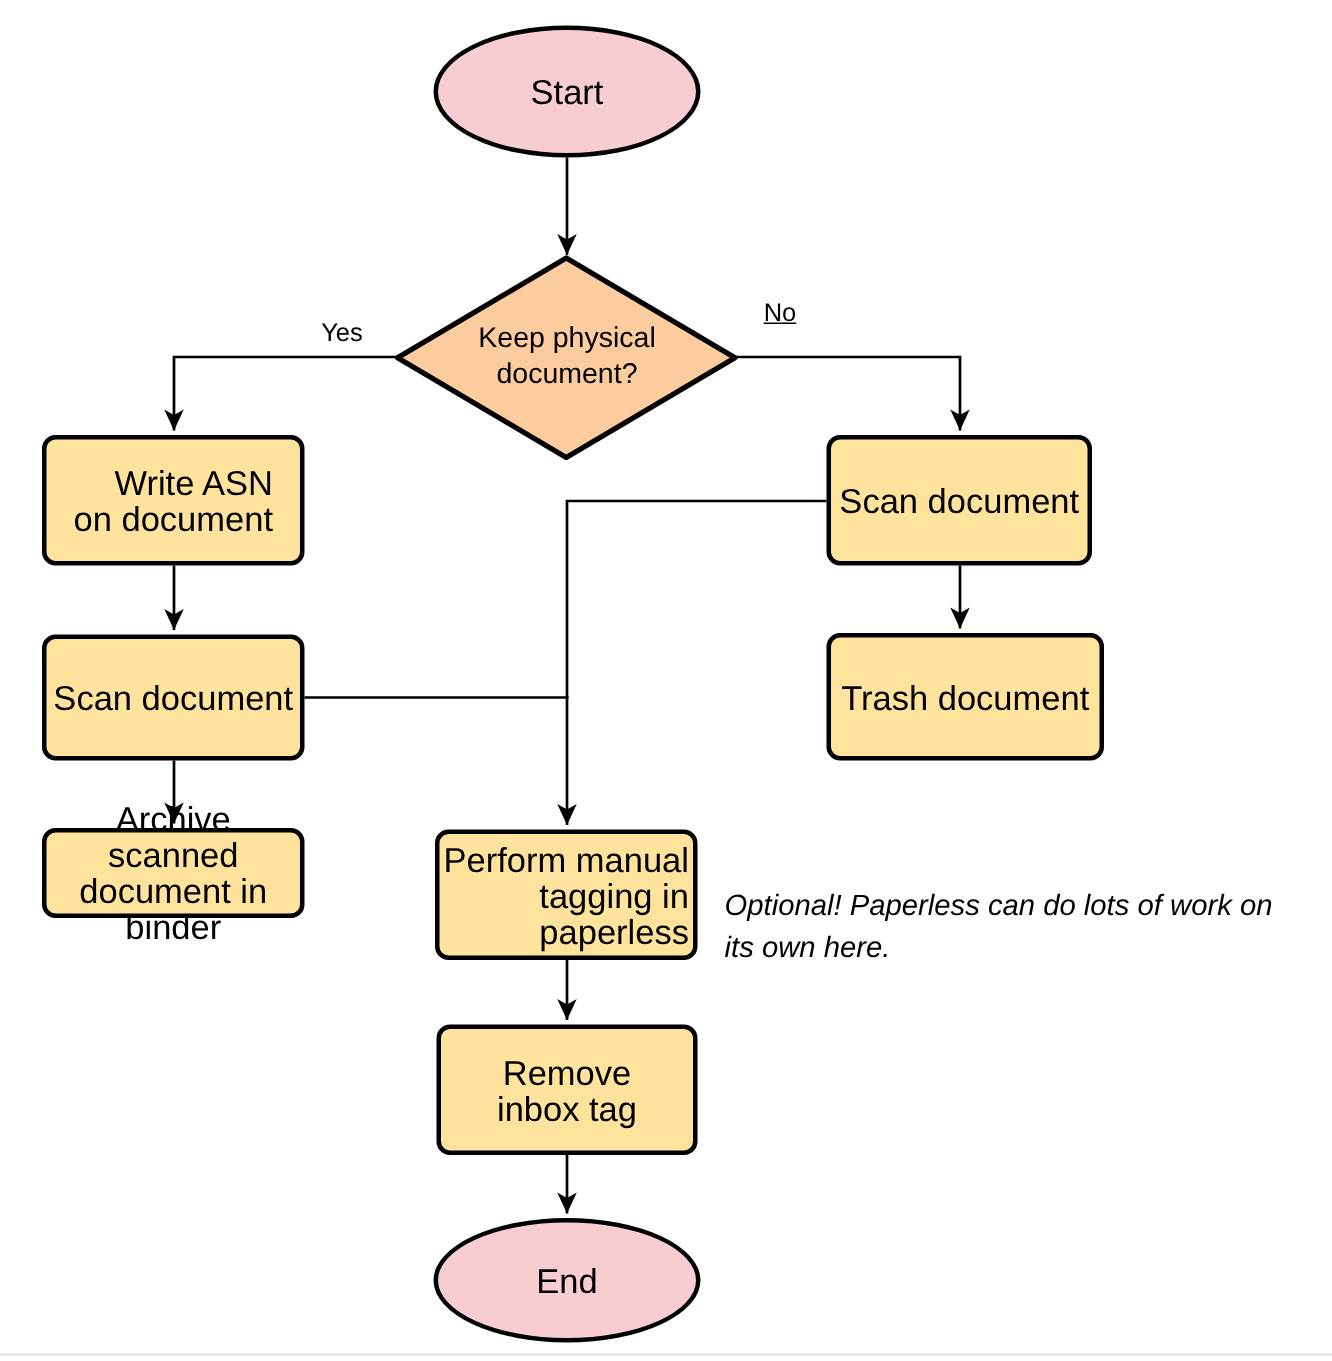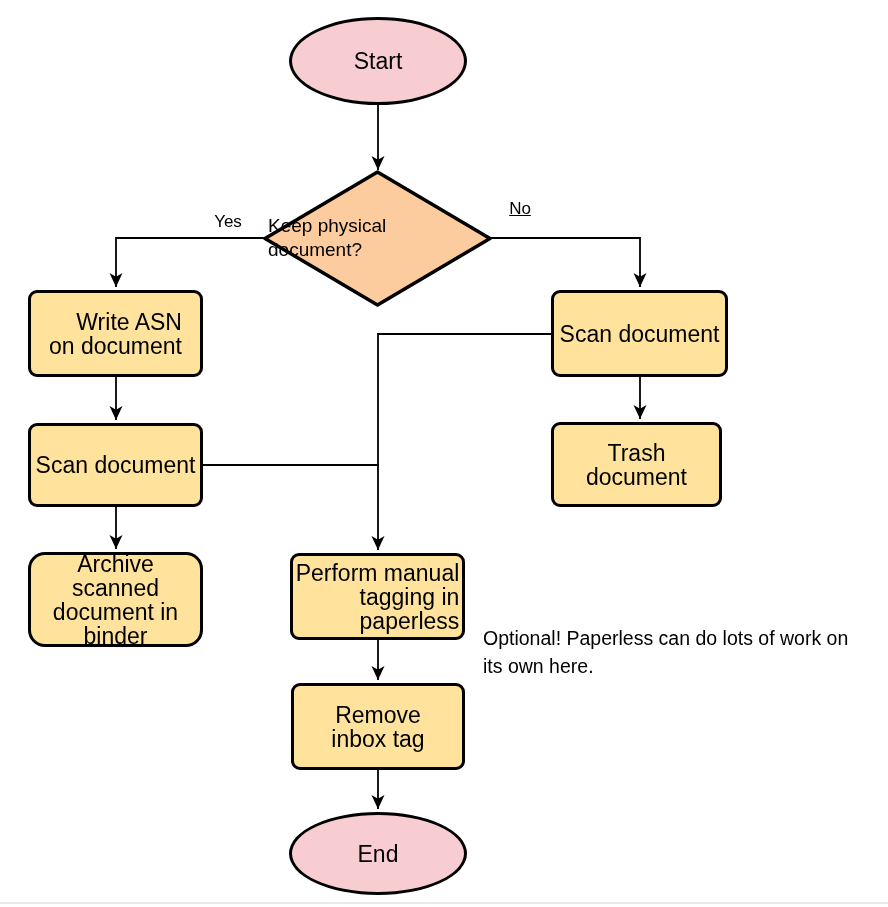--- a/index.html
+++ b/index.html
@@ -44,55 +44,56 @@
     border-radius: 9px;
   }
   .diamond-shape {
     position: absolute;
     left: 258px; top: 165px;
   }
   .diamond-label {
     position: absolute;
     left: 268px; top: 214px;
     width: 220px;
+    text-align: center;
     font-size: 19px;
     line-height: 24px;
     white-space: pre-line;
   }
   .edge-label {
     position: absolute;
     width: 60px;
     text-align: center;
     font-size: 17px;
     line-height: 22px;
   }
   .edge-label-yes { left: 198px; top: 211px; }
   .edge-label-no  { left: 490px; top: 198px; text-decoration: underline; }
   .annotation {
     position: absolute;
     left: 483px; top: 591px;
     width: 400px;
+    font-style: italic;
     font-size: 19.5px;
     line-height: 27.5px;
     white-space: pre-line;
-    margin-top: 34px;
   }
   .bottom-divider {
     position: absolute;
     left: 0; top: 902px;
     width: 888px; height: 2px;
     background: #e9e9e9;
   }
   
   .n-start      { left: 289px; top: 17px;  width: 178px; height: 88px; }
   .n-write-asn  { left: 28px;  top: 290px; width: 175px; height: 87px; text-align: right; }
   .n-scan-left  { left: 28px;  top: 423px; width: 175px; height: 84px; }
-  .n-archive    { left: 28px;  top: 552px; width: 175px; height: 95px; border-radius: 17px; }
+  .n-archive    { left: 28px;  top: 552px; width: 175px; height: 60px; }
   .n-scan-right { left: 551px; top: 290px; width: 177px; height: 87px; }
-  .n-trash      { left: 551px; top: 422px; width: 171px; height: 85px; }
+  .n-trash      { left: 551px; top: 422px; width: 185px; height: 85px; }
   .n-tagging    { left: 290px; top: 553px; width: 175px; height: 87px; text-align: right; }
   .n-remove     { left: 291px; top: 683px; width: 174px; height: 87px; }
   .n-end        { left: 289px; top: 812px; width: 178px; height: 83px; }
 </style>
 </head>
 <body>
 
 <div class="canvas">
 
   <svg class="connector-layer" viewBox="0 0 888 907" xmlns="http://www.w3.org/2000/svg">

